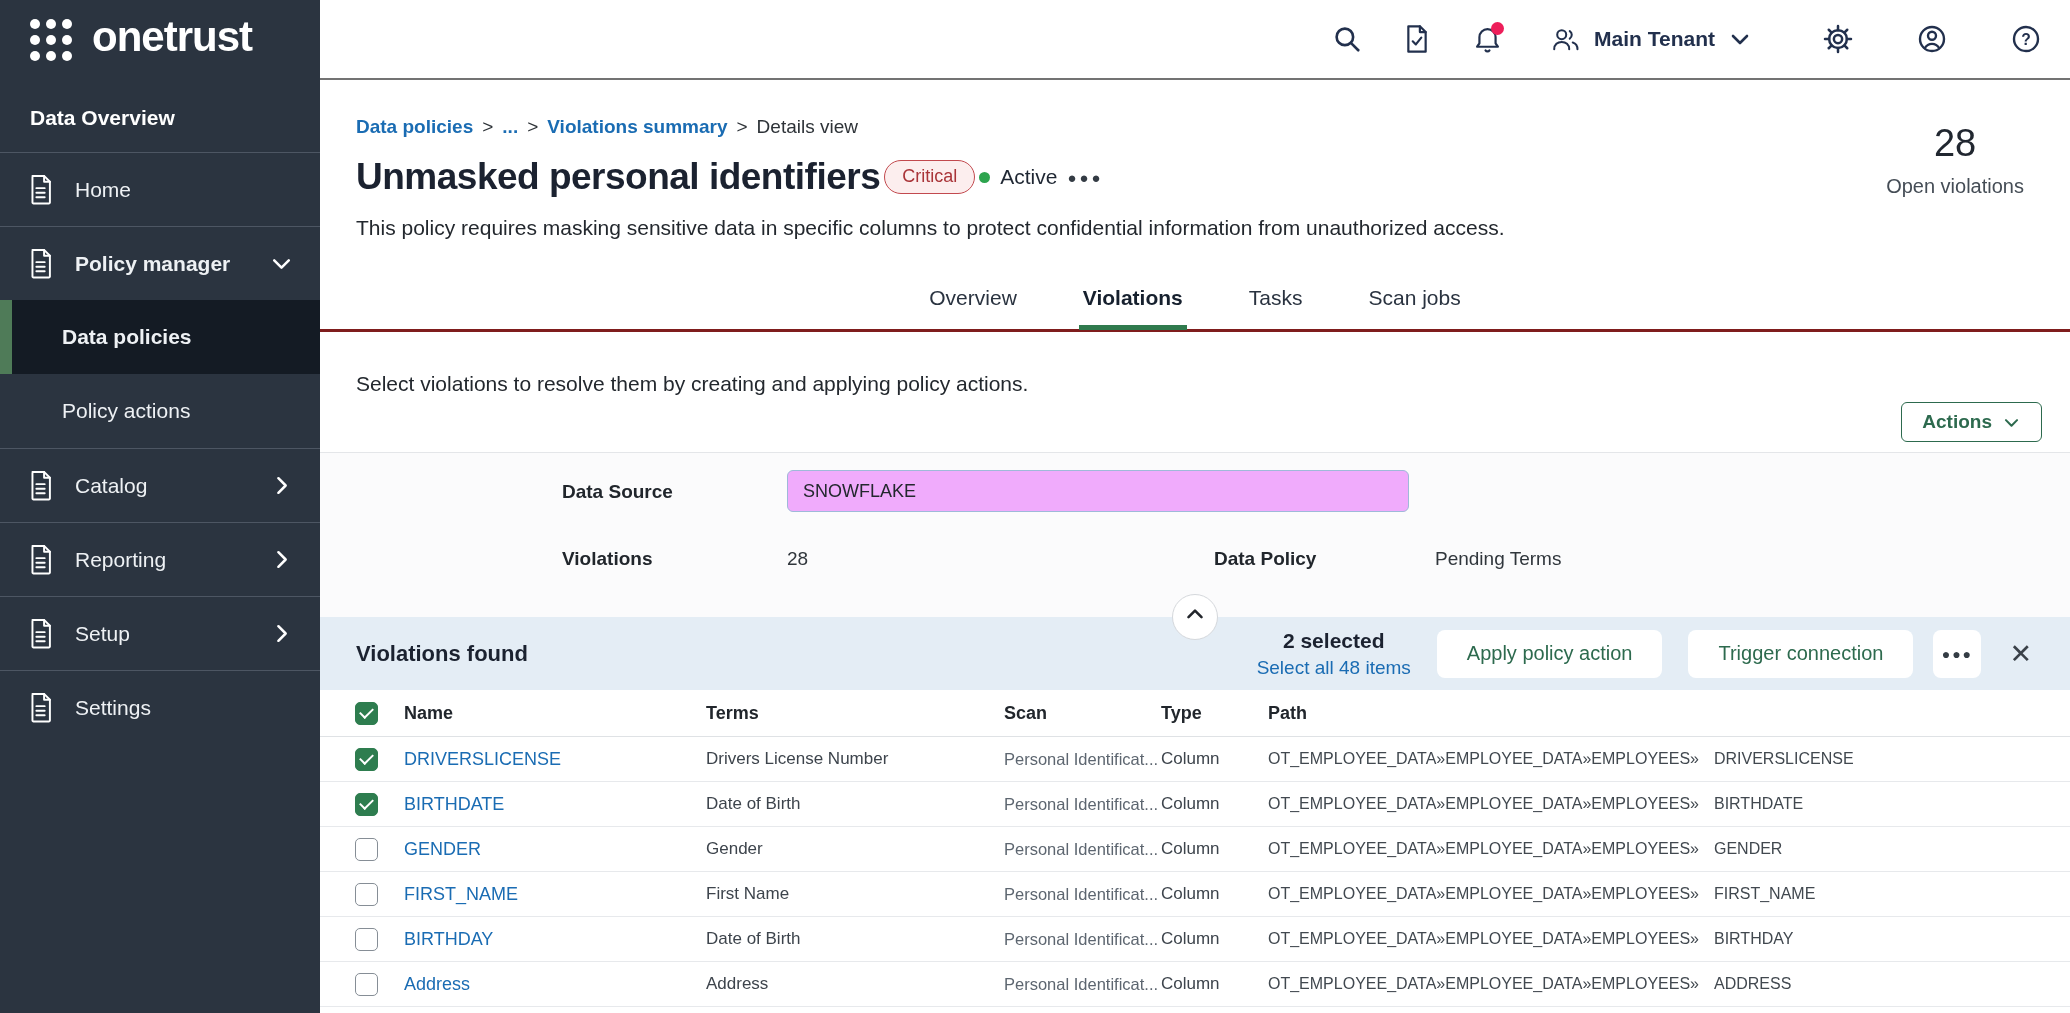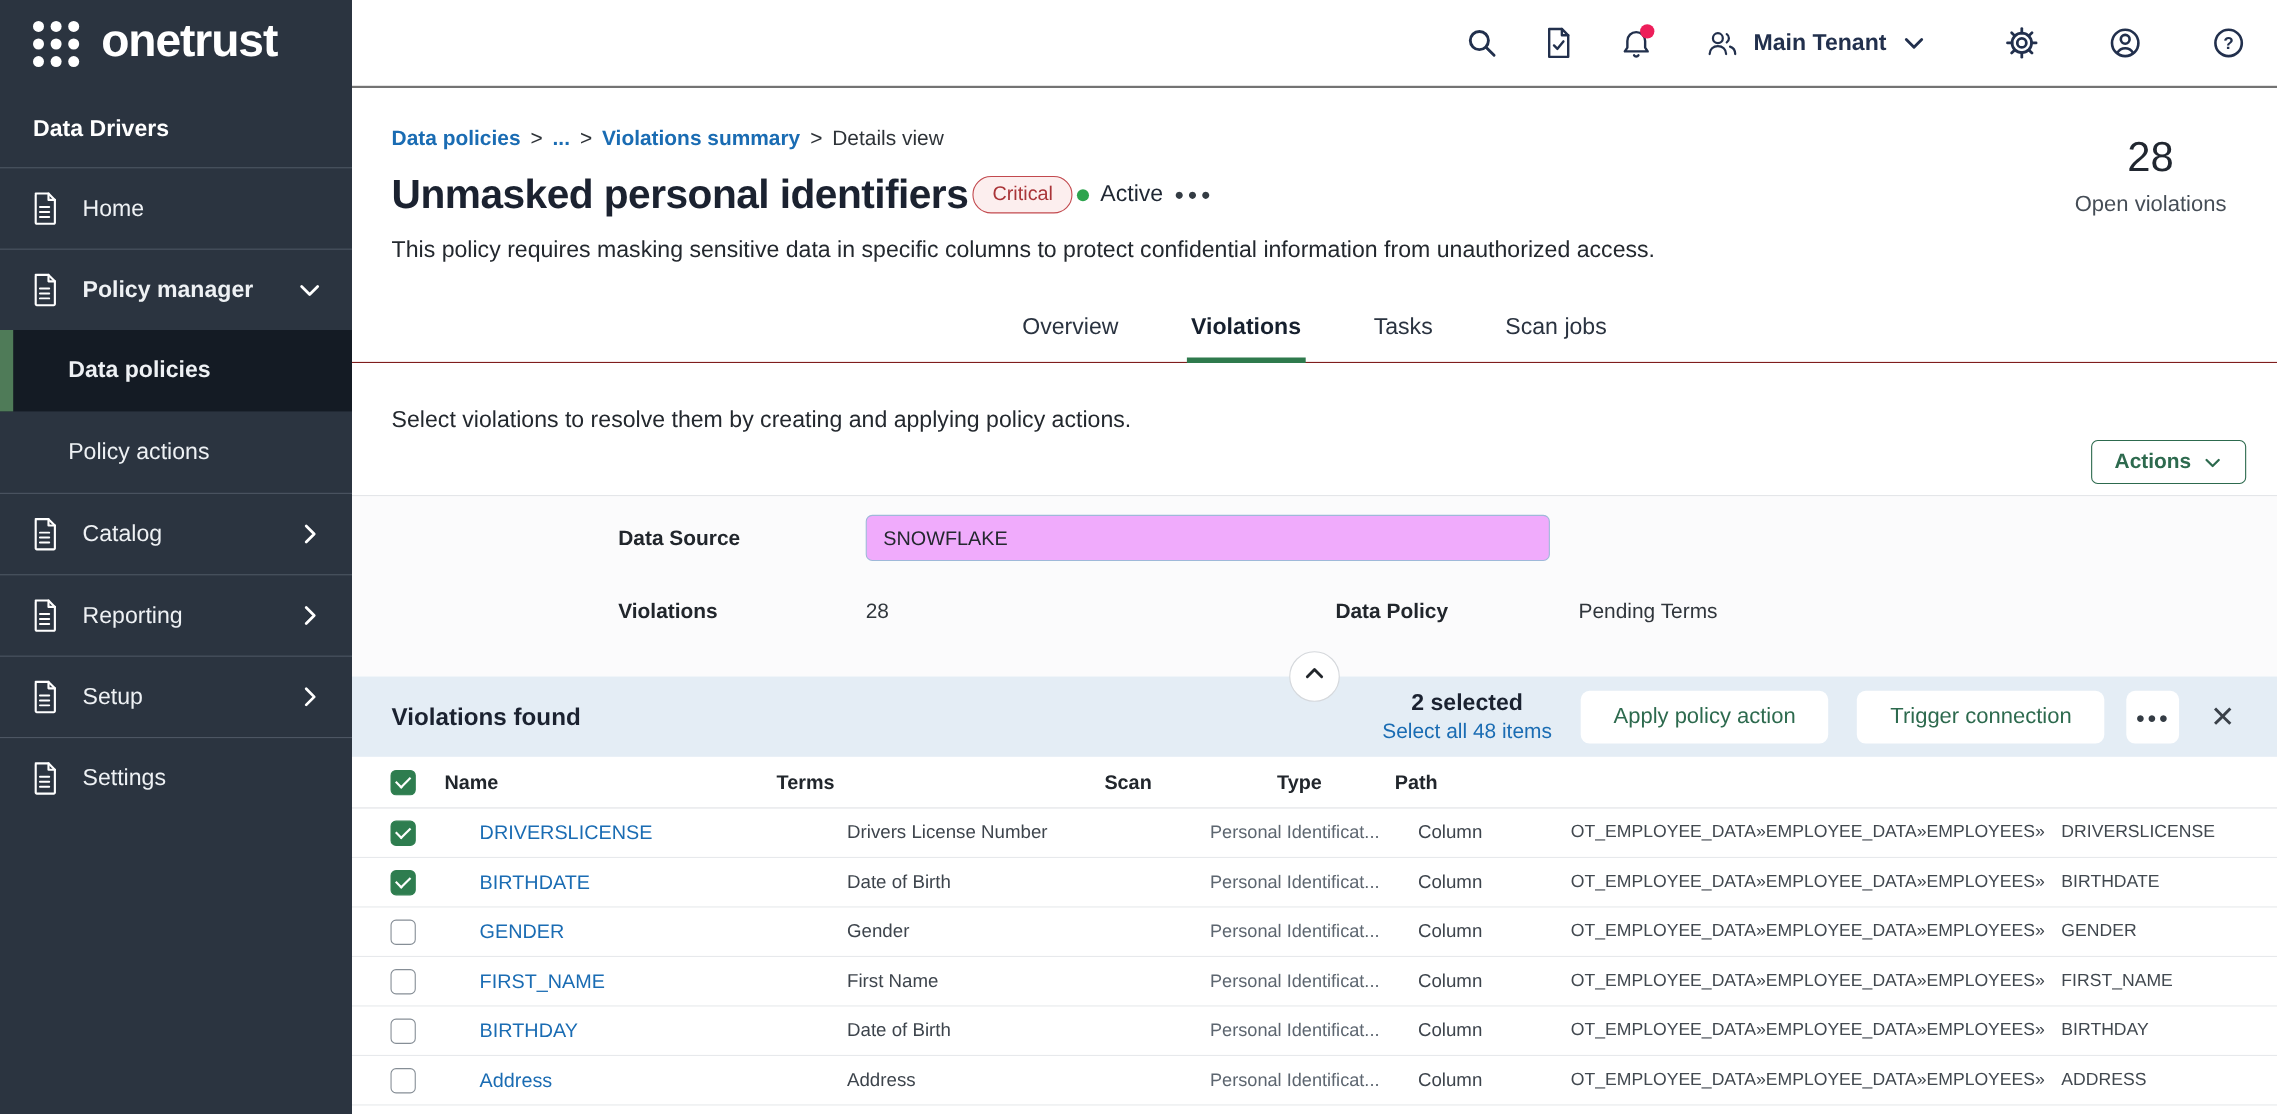--- a/index.html
+++ b/index.html
@@ -50,21 +50,21 @@
   .status { display:flex; align-items:center; gap:10px; font-size:21px; color:#1f2733; }
   .status-dot { width:11px; height:11px; border-radius:50%; background:#2da44e; }
   .more-dots { font-size:15px; letter-spacing:3px; color:#343c44; cursor:pointer; padding:4px 6px; }
 
   .description { margin-top:18px; font-size:21px; color:#23282e; }
 
   .open-violations { position:absolute; top:42px; right:46px; text-align:center; }
   .ov-count { font-size:38px; font-weight:500; color:#212730; }
   .ov-label { margin-top:10px; font-size:20px; color:#454d56; }
 
-  .tabs { margin-top:32px; display:flex; justify-content:center; gap:58px; border-bottom:1px solid #7f1d1d; }
+  .tabs { margin-top:32px; display:flex; justify-content:center; gap:58px; border-bottom:3px solid #7f1d1d; }
   .tab { padding:14px 4px 15px; font-size:21px; color:#2a3340; cursor:pointer; border-bottom:5px solid transparent; margin-bottom:-1px; }
   .tab.active { font-weight:700; color:#16202e; border-bottom-color:#2f7a4d; }
 
   .section-head { position:relative; padding:40px 36px 10px; }
   .instruction { font-size:21px; color:#23282e; }
   .actions-btn { position:absolute; right:28px; top:70px; display:flex; align-items:center; gap:10px; background:#fff; border:1.5px solid #2d6a4e; color:#2d6a4e; font-weight:600; font-size:19px; padding:8px 20px; border-radius:6px; cursor:pointer; font-family:inherit; }
 
   .filter-panel { margin-top:46px; border-top:1px solid #e4e6e9; background:#fbfbfc; height:165px; position:relative; }
   .f-label { position:absolute; font-size:19px; font-weight:700; color:#21262c; }
   .f-value { position:absolute; font-size:19px; color:#30363c; }
@@ -81,21 +81,21 @@
   .sel-block { margin-left:auto; display:flex; flex-direction:column; align-items:center; gap:4px; }
   .sel-count { font-size:21px; font-weight:700; color:#1b2230; }
   .sel-all { font-size:19px; color:#1a6cb3; cursor:pointer; }
   .panel-btn { margin-left:26px; height:48px; padding:0 30px; background:#fff; border:none; border-radius:8px; color:#2d6a4e; font-size:20px; font-weight:500; font-family:inherit; cursor:pointer; }
   .panel-more { margin-left:20px; width:48px; height:48px; background:#fff; border:none; border-radius:8px; color:#343c44; font-size:14px; letter-spacing:2px; cursor:pointer; }
   .panel-close { margin-left:20px; background:none; border:none; font-size:27px; color:#3a4149; cursor:pointer; padding:4px 8px; font-family:inherit; }
 
   
   .grid-row { display:grid; grid-template-columns:49px 302px 298px 157px 107px 1fr; align-items:center; padding-left:35px; }
   .t-head { height:47px; border-bottom:1px solid #dfe2e5; font-size:18px; font-weight:700; color:#21262c; }
-  .t-row { height:45px; border-bottom:1px solid #e7e9ec; font-size:18px;gap:32px; }
+  .t-row { height:45px; border-bottom:1px solid #e7e9ec; font-size:18px; }
   .cb { width:23px; height:23px; border-radius:5px; border:1.5px solid #868e96; background:#fff; cursor:pointer; display:flex; align-items:center; justify-content:center; }
   .cb.checked { background:#2e7d4f; border-color:#2e7d4f; }
   .cb.checked::after { content:''; width:11px; height:6px; border-left:2.5px solid #fff; border-bottom:2.5px solid #fff; transform:rotate(-45deg) translate(1px,-1px); }
   .cell-name { color:#1a6cb3; text-decoration:none; cursor:pointer; font-size:18px; }
   .cell-term { color:#3d444c; font-size:17px; }
   .cell-tags { color:#5d6670; font-size:16.5px; }
   .cell-type { color:#3d444c; font-size:17px; }
   .cell-path { color:#41484f; font-size:16px; white-space:nowrap; overflow:hidden; }
   .path-leaf { margin-left:15px; }
 
@@ -114,21 +114,21 @@
           <i></i>
           <i></i>
           <i></i>
           <i></i>
           <i></i>
           <i></i>
           <i></i>
       </span>
       <span class="logo-text">onetrust</span>
     </div>
-    <div class="product-label">Data Drivers</div>
+    <div class="product-label">Data Overview</div>
     <nav class="nav">
         <div class="nav-item top">
           <span class="nav-icon">
             <svg width="27" height="31" viewBox="0 0 20 24" fill="none" stroke="currentColor" stroke-width="1.5" stroke-linejoin="round" stroke-linecap="round">
               <path d="M3 1.5h9l4.5 4.5v16a.8.8 0 0 1-.8.8H3.8a.8.8 0 0 1-.8-.8v-19.7a.8.8 0 0 1 .8-.8z"></path>
               <path d="M12 1.5V6h4.5"></path>
               <path d="M6 11h6.5M6 14.5h6.5M6 18h6.5" stroke-width="1.4"></path>
             </svg>
           </span>
           <span class="nav-label">Home</span>

